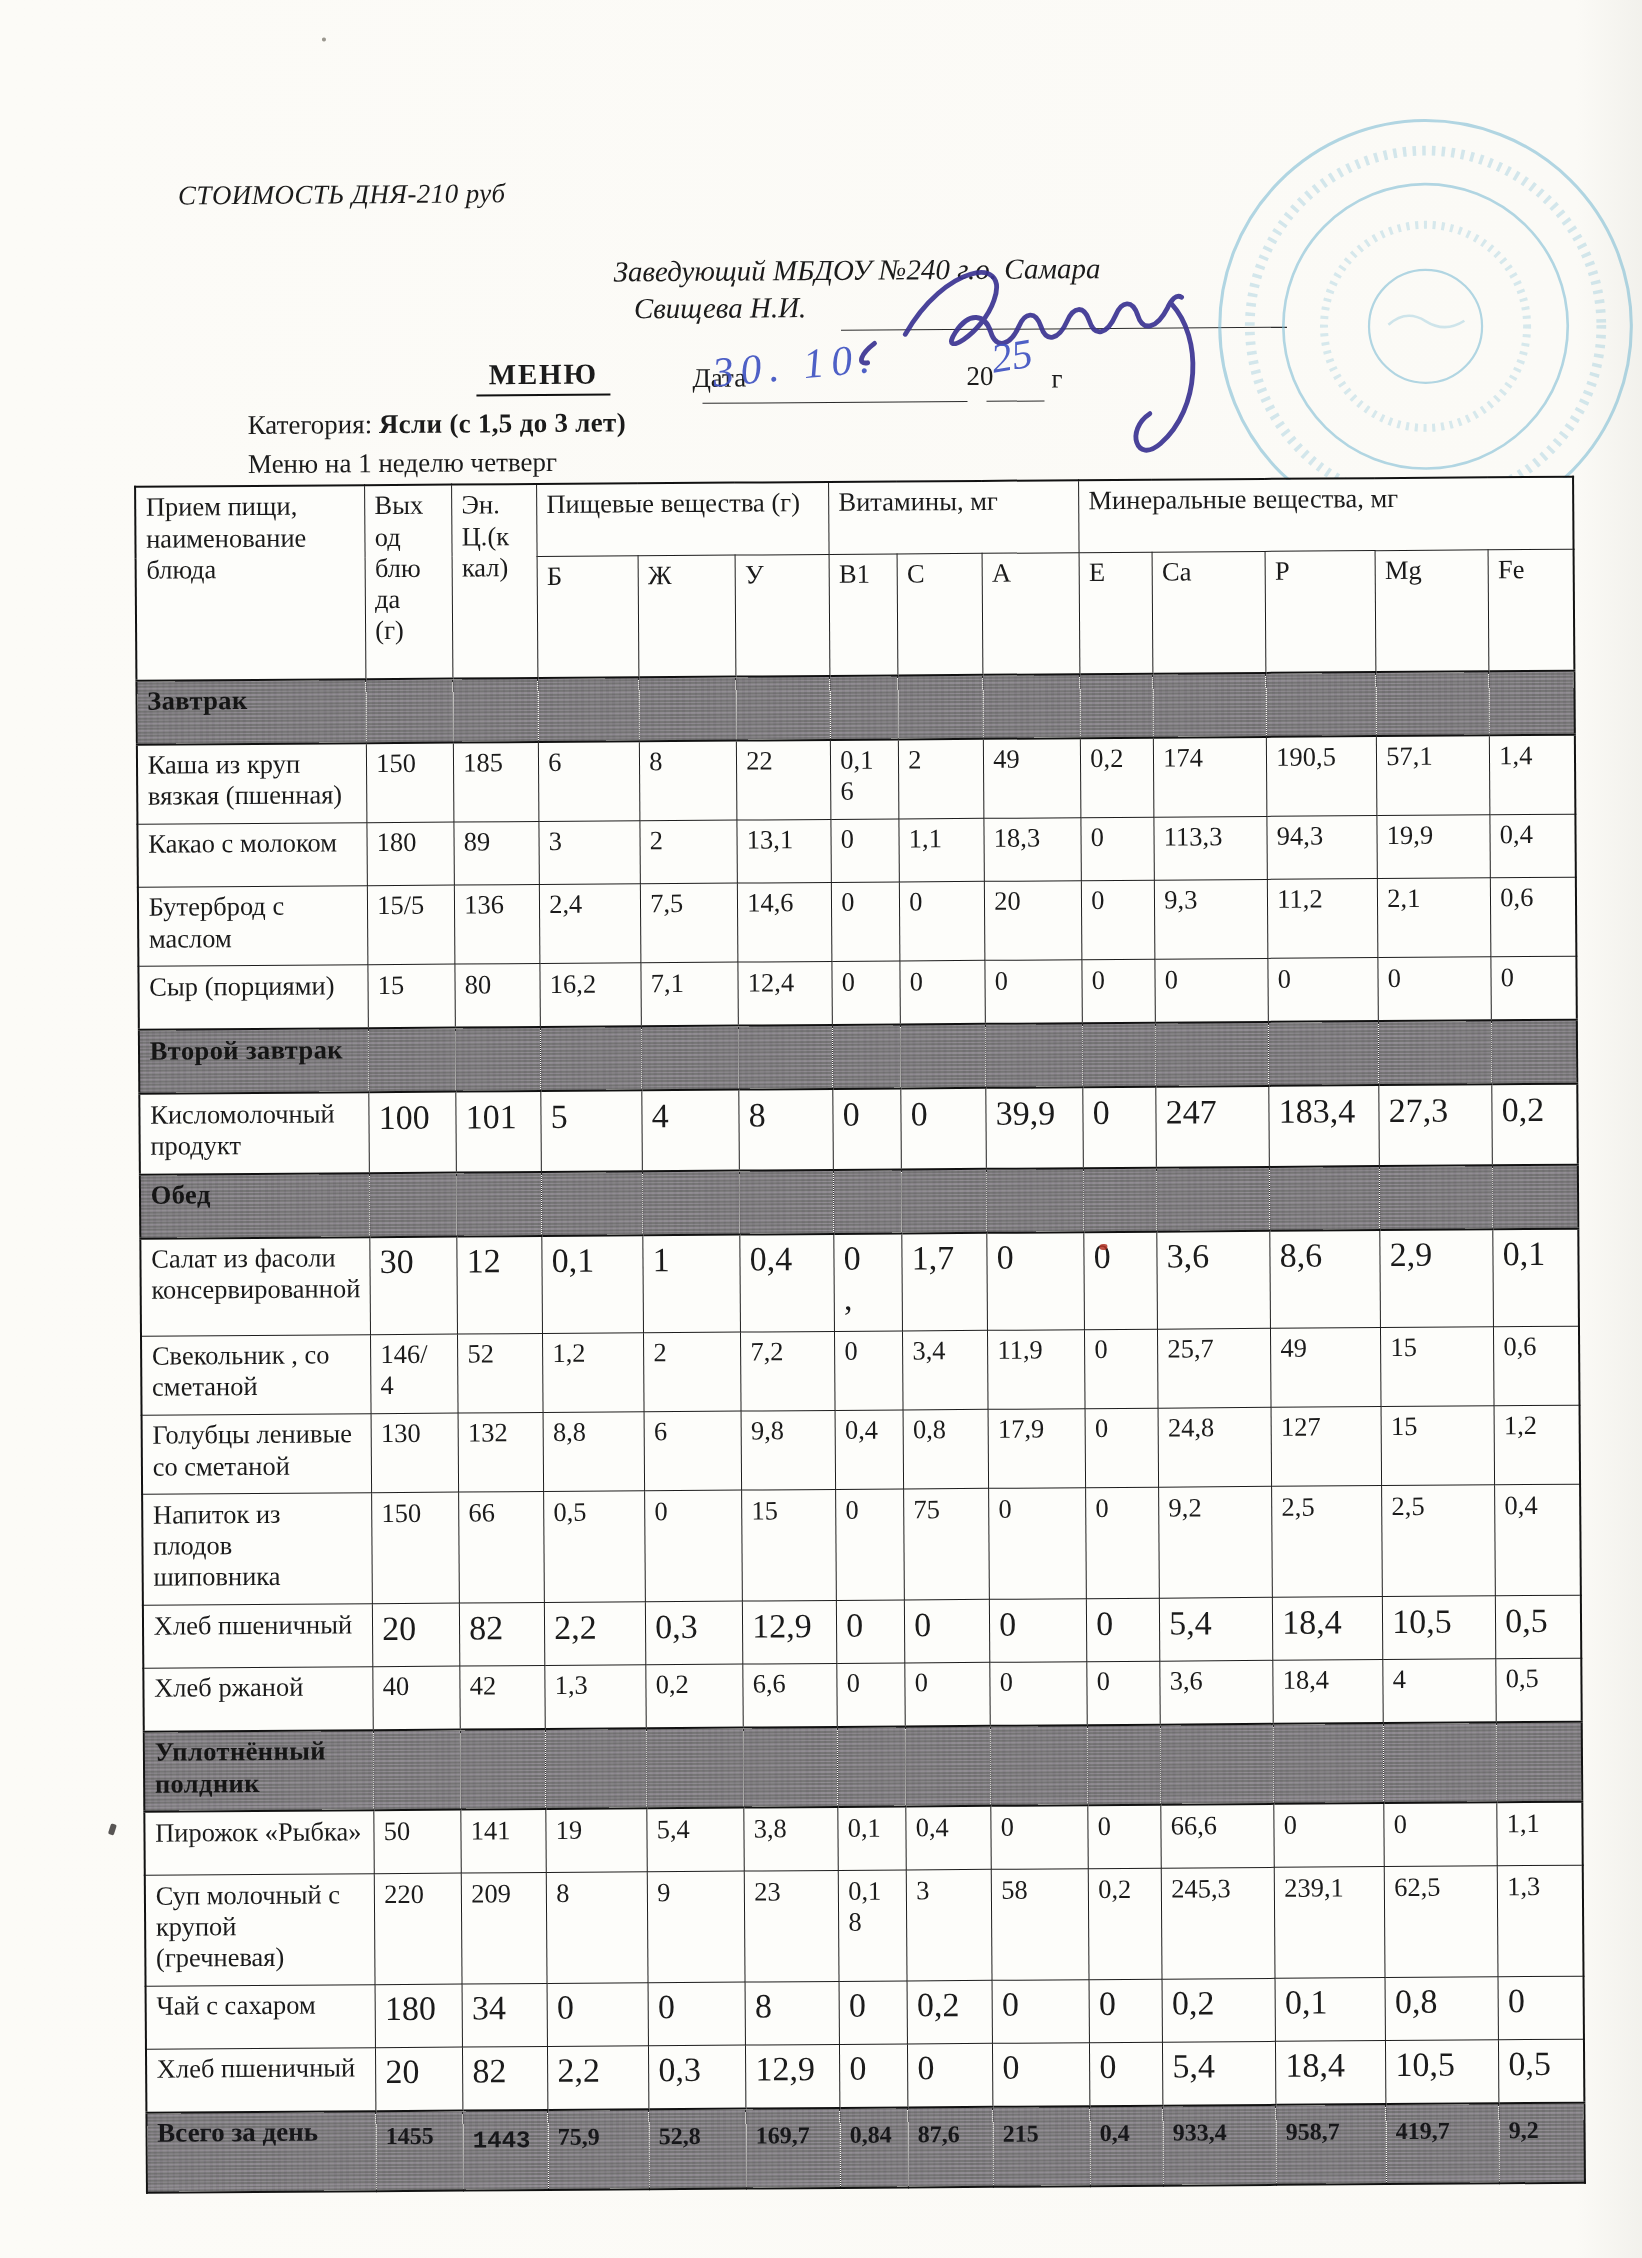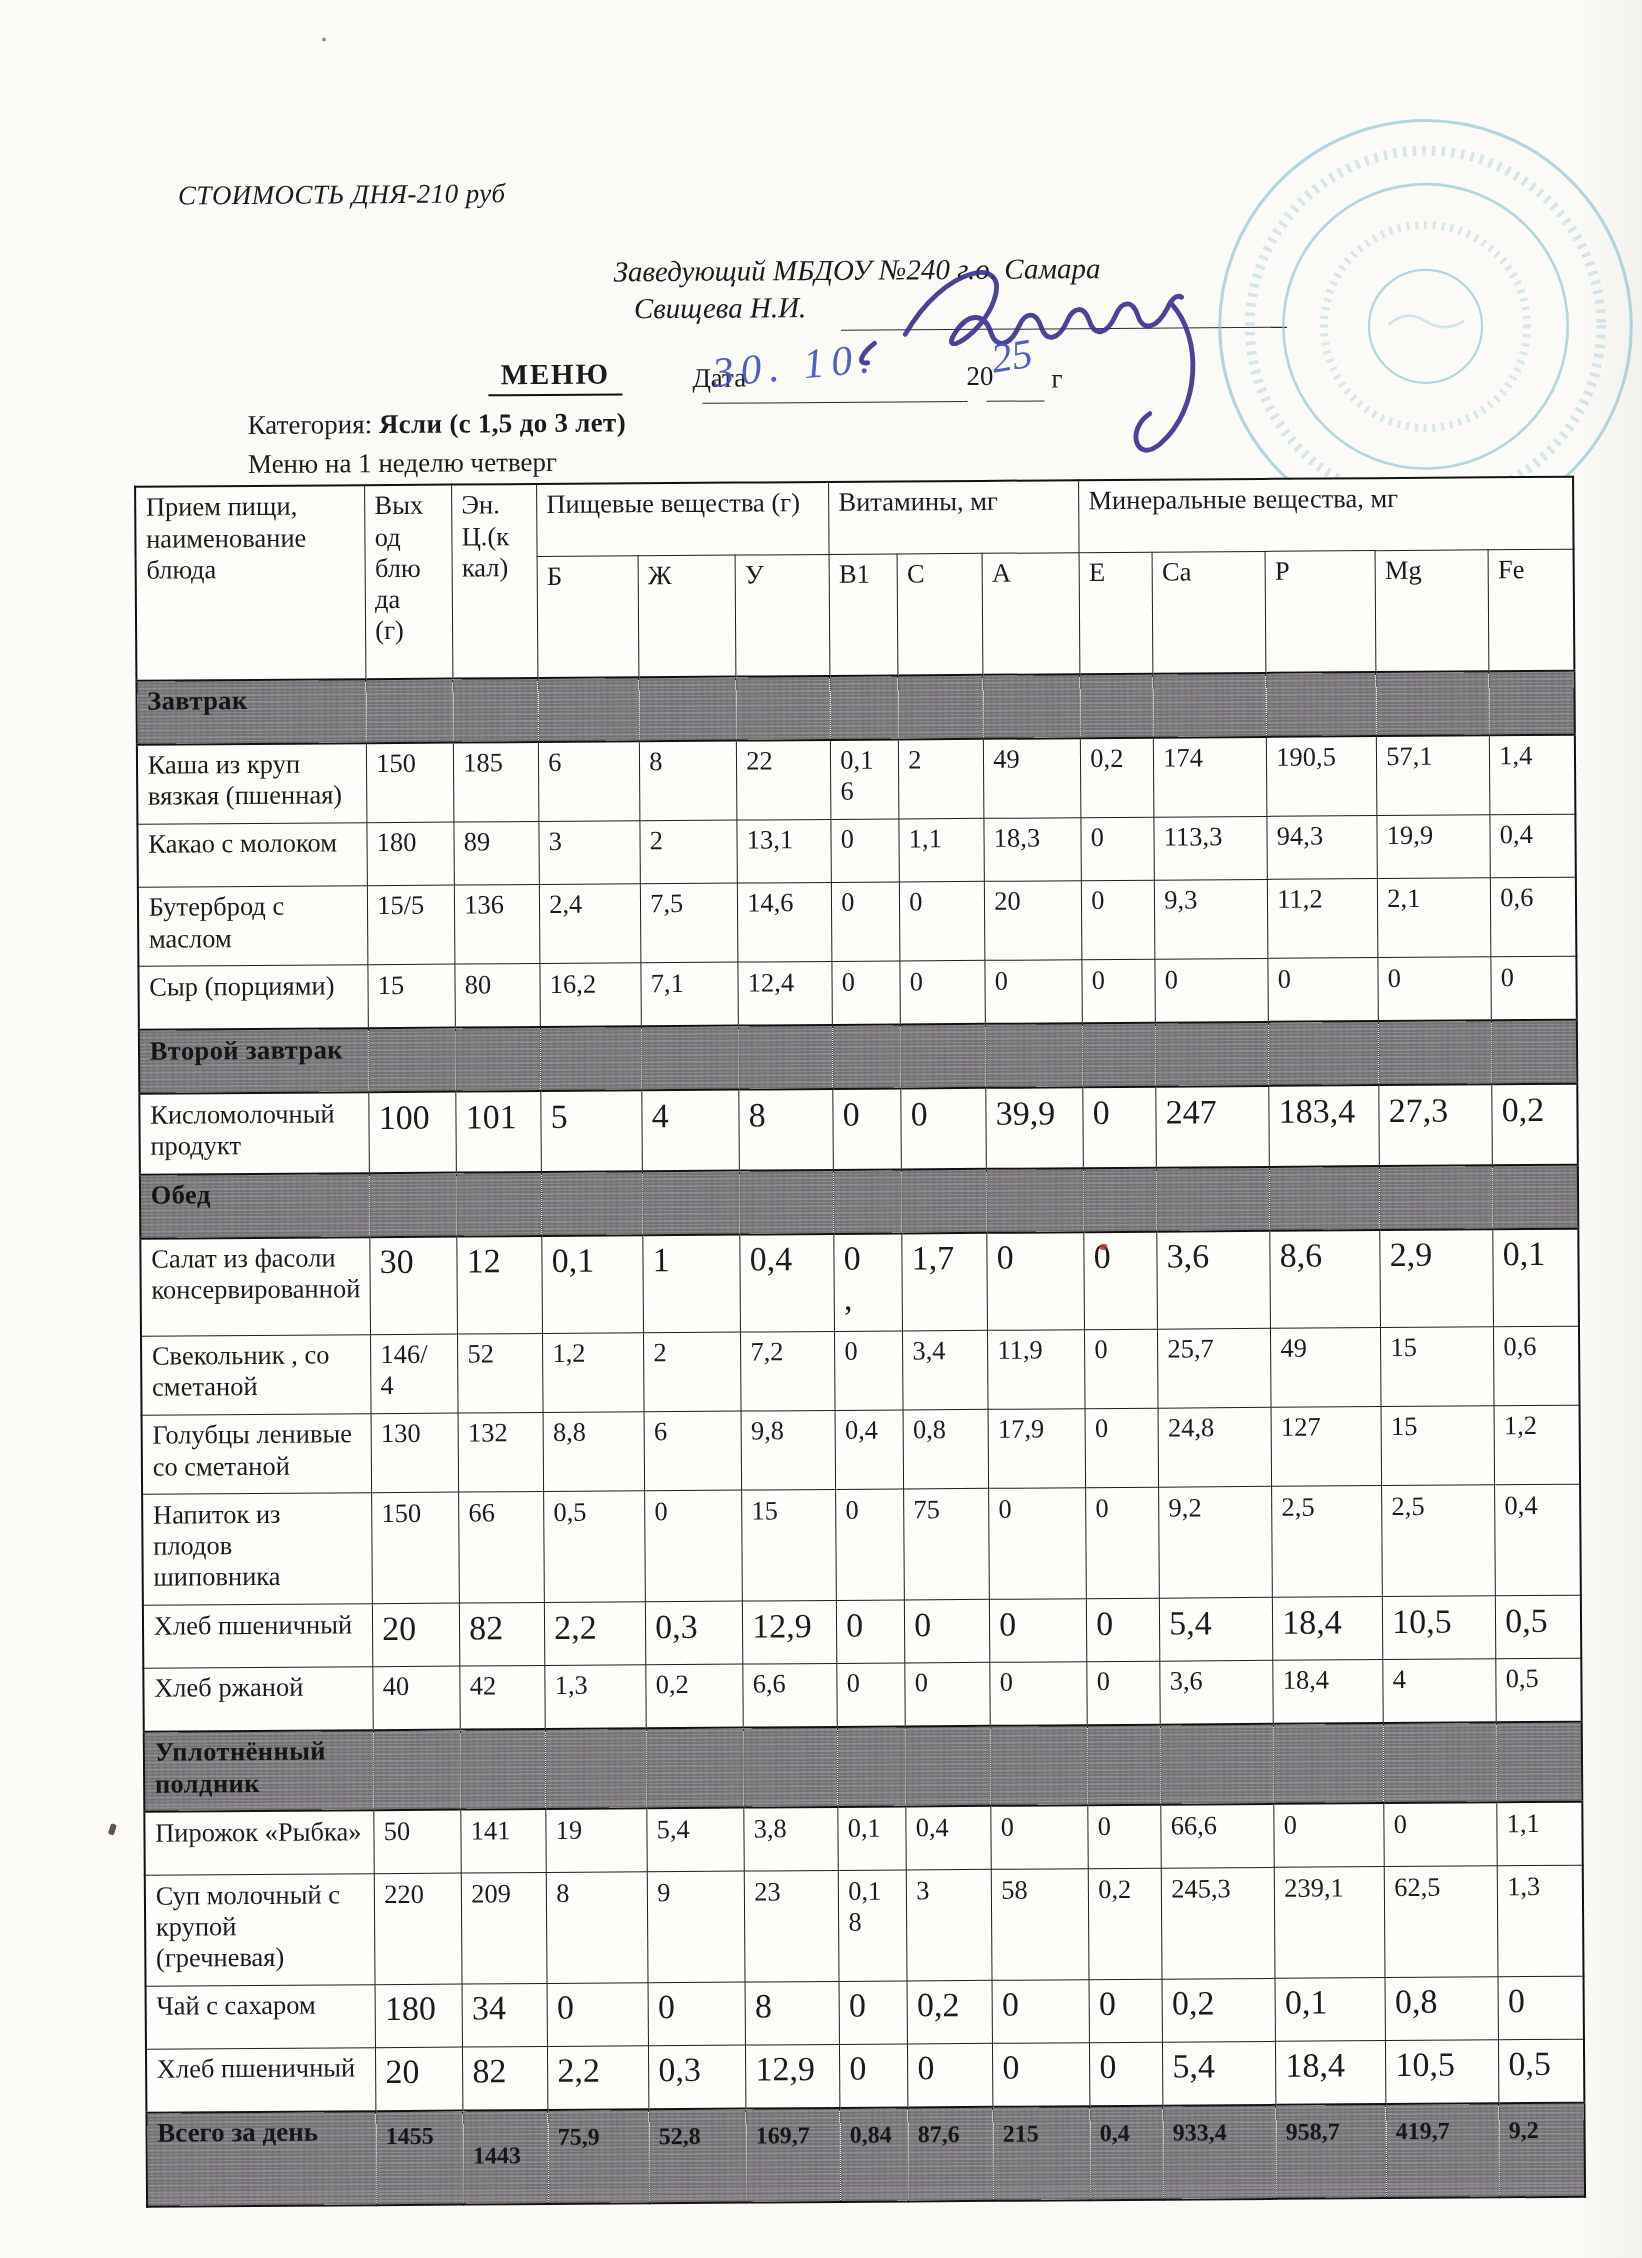--- a/index.html
+++ b/index.html
@@ -8,21 +8,21 @@
     background:linear-gradient(90deg,#fcfbf7 0%,#fbfaf6 96%,#f2f1ec 100%);
     font-family:"Liberation Serif","DejaVu Serif",serif;
     color:#1b1b1b;
   }
   .sheet{position:absolute;inset:0;transform:rotate(-0.4deg);transform-origin:50% 40%;}
   .abs{position:absolute;}
   .cost-line{left:183px;top:176px;font-size:27px;font-style:italic;letter-spacing:0.4px;}
   .principal-line{left:618px;top:254px;font-size:29px;font-style:italic;}
   .principal-name{left:638px;top:291px;font-size:29px;font-style:italic;}
   .sig-rule{left:845px;top:330px;width:446px;height:0;border-top:1.8px solid #2a2a2a;}
-  .menu-title{left:492px;top:356px;font-size:29px;font-weight:bold;letter-spacing:1.8px;
+  .menu-title{left:480px;top:356px;font-size:29px;font-weight:bold;letter-spacing:1.8px;
     border-bottom:2.6px solid #111;padding:0 12.4px 2.6px 12.4px;}
   .date-label{left:650px;top:362px;font-size:27px;margin-left:46px;}
   .date-rule1{left:706px;top:402px;width:265px;height:0;border-top:1.8px solid #2a2a2a;}
   .date-rule2{left:990px;top:402px;width:58px;height:0;border-top:1.8px solid #2a2a2a;}
   .year-prefix{left:970px;top:362px;font-size:27px;}
   .year-suffix{left:1055px;top:365px;font-size:27px;}
   .hand{color:#4053c2;font-style:italic;font-family:"Liberation Serif",serif;}
   .hand-date{left:716px;top:341px;font-size:42px;letter-spacing:7px;transform:rotate(-5deg);opacity:.92;}
   .hand-year{left:995px;top:333px;font-size:41px;transform:rotate(-9deg);opacity:.92;}
   .category-line{left:251px;top:406px;font-size:27px;}
@@ -59,21 +59,21 @@
     background-color:#8b888c;
     background-image:
       repeating-linear-gradient(0deg, rgba(62,68,58,.28) 0 1.8px, rgba(168,160,172,.22) 1.8px 3.5px),
       repeating-linear-gradient(90deg, rgba(96,88,100,.18) 0 2.6px, rgba(0,0,0,0) 2.6px 6.2px);
     border-left:1.8px dotted #2b2b2b;border-right:1.8px dotted #2b2b2b;
     border-top:2.6px solid #111;font-weight:bold;color:#17171a;height:51px;
   }
   tr.total-row td:first-child{border-left:1.8px solid #1e1e1e;font-size:27px;}
   tr.total-row td.val{font-size:24px;padding-top:12.4px;}
   tr.total-row td:nth-child(2){padding-top:10px;}
-  tr.total-row td:nth-child(3){padding-top:30px;}
+  tr.total-row td:nth-child(3){padding-top:16px;font-family:Liberation Mono, monospace;}
 
   
   .stamp{left:1207px;top:108px;width:446px;height:446px;opacity:.58;pointer-events:none;}
   .signature{left:825px;top:231px;width:512px;height:229px;pointer-events:none;}
   .red-speck{left:1097px;top:1246px;width:8px;height:6.2px;background:#b23324;border-radius:50% 40% 60% 50%;opacity:.85;}
   .margin-speck{left:103px;top:1819px;width:6.2px;height:10.6px;background:#2e2c2a;border-radius:1.8px;transform:rotate(18deg);opacity:.8;}
   .top-speck{left:328px;top:34px;width:3.5px;height:3.5px;background:#9a978f;border-radius:50%;}
 </style>
 </head>
 <body>

